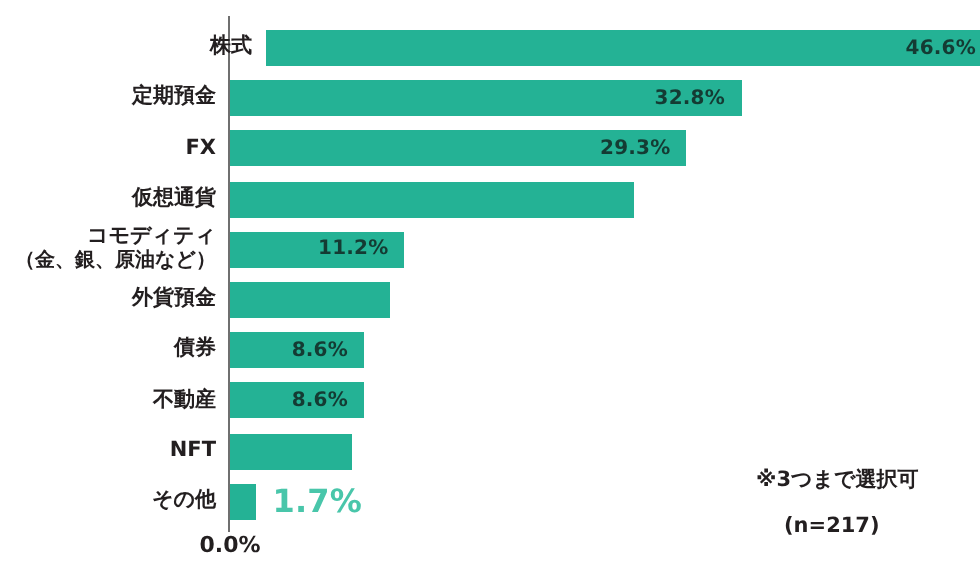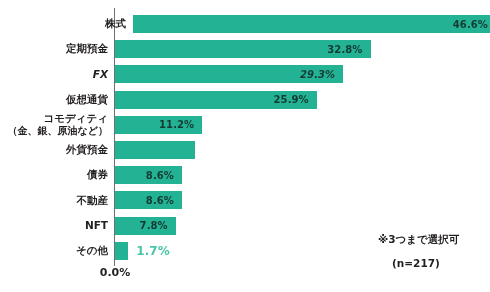--- a/index.html
+++ b/index.html
@@ -89,21 +89,21 @@
     font-weight: bold;
     color: #143b33;
     letter-spacing: 0.1px;
   }
   .val-out {
     position: absolute;
     top: 4px;
     height: 18px;
     display: flex;
     align-items: center;
-    font-size: 12px;
+    font-size: 16px;
     font-weight: bold;
     color: #49c6aa;
     letter-spacing: 0.1px;
   }
 
   
   .xtick-label {
     position: absolute;
     left: 92px;
     top: 266px;
@@ -140,33 +140,32 @@
           <div class="bar" style="width: 363.014px; background: rgb(36, 178, 149);"></div>
           <div class="val-in" style="left: 434.014px; width: 36px; justify-content: flex-end;">46.6%</div>
         </div>
         <div class="row" style="top: 28.2px;">
           <div class="cat-label">
             <span>定期預金</span>
           </div>
           <div class="bar" style="width: 255.512px; background: rgb(36, 178, 149);"></div>
           <div class="val-in" style="left: 326.512px; width: 36px; justify-content: flex-end;">32.8%</div>
         </div>
-        <div class="row" style="top: 53.4px; font-style: italic;">
+        <div class="row" style="top: 53.4px;">
           <div class="cat-label">
             <span>FX</span>
           </div>
           <div class="bar" style="width: 228.247px; background: rgb(36, 178, 149);"></div>
           <div class="val-in" style="left: 299.247px; width: 36px; justify-content: flex-end;">29.3%</div>
         </div>
         <div class="row" style="top: 78.6px;">
           <div class="cat-label">
             <span>仮想通貨</span>
           </div>
           <div class="bar" style="width: 201.761px; background: rgb(36, 178, 149);"></div>
-          <div class="val-in" style="left: 272.761px; width: 36px; justify-content: flex-end;">25.9%</div>
         </div>
         <div class="row" style="top: 103.8px;">
           <div class="cat-label">
             <span>コモディティ</span>
             <span class="l2">（金、銀、原油など）</span>
           </div>
           <div class="bar" style="width: 87.248px; background: rgb(36, 178, 149);"></div>
           <div class="val-in" style="left: 158.248px; width: 36px; justify-content: flex-end;">11.2%</div>
         </div>
         <div class="row" style="top: 129px;">
@@ -187,21 +186,20 @@
             <span>不動産</span>
           </div>
           <div class="bar" style="width: 66.994px; background: rgb(36, 178, 149);"></div>
           <div class="val-in" style="left: 137.994px; width: 36px; justify-content: flex-end;">8.6%</div>
         </div>
         <div class="row" style="top: 204.6px;">
           <div class="cat-label">
             <span>NFT</span>
           </div>
           <div class="bar" style="width: 60.762px; background: rgb(36, 178, 149);"></div>
-          <div class="val-in" style="left: 131.762px; width: 36px; justify-content: flex-end;">7.8%</div>
         </div>
         <div class="row" style="top: 229.8px;">
           <div class="cat-label">
             <span>その他</span>
           </div>
           <div class="bar" style="width: 13.243px; background: rgb(36, 178, 149);"></div>
           <div class="val-out" style="left: 136.243px;">1.7%</div>
         </div>
       </div>
   </div>

